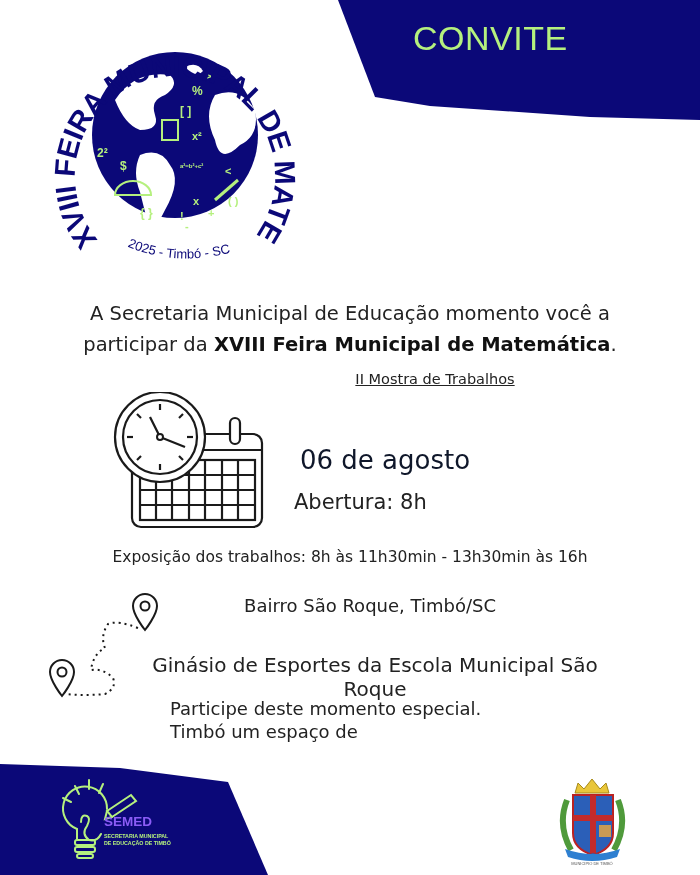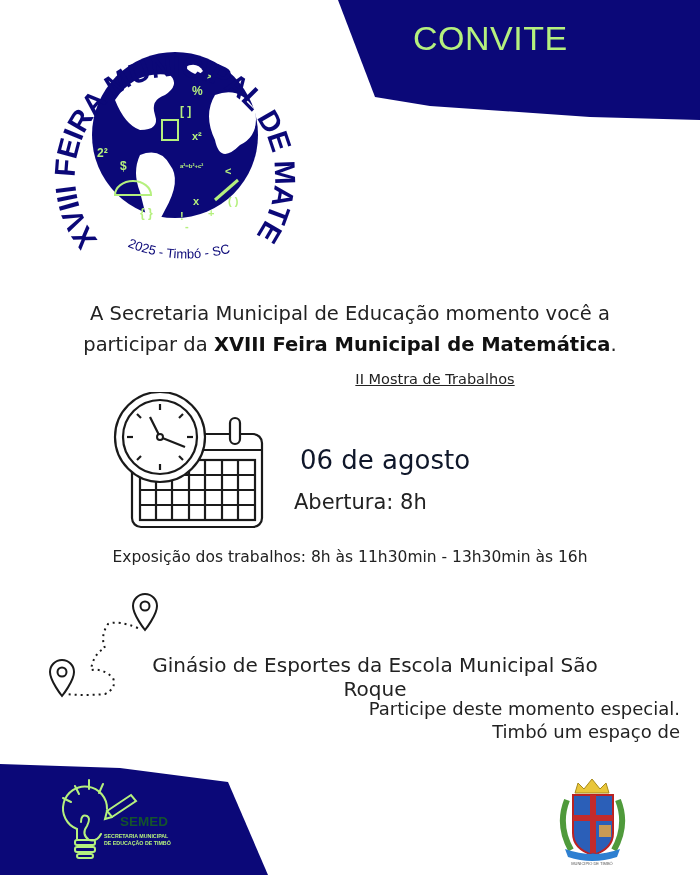--- a/index.html
+++ b/index.html
@@ -11,22 +11,22 @@
              font-size:34px; color:#b5f07e; letter-spacing:0.5px; }
   .banner-bottom { position:absolute; left:0; top:760px; width:700px; height:115px; }
   .intro { position:absolute; left:60px; width:580px; top:298px; text-align:center; font-size:19.5px; line-height:31px; color:#222; }
   .intro b { font-weight:bold; color:#111; }
   .mostra { position:absolute; left:300px; width:270px; top:369px; text-align:center; font-size:14.5px; line-height:20px; color:#222;text-decoration:underline; }
   .date { position:absolute; left:300px; top:445px; font-size:26px; color:#0f172a; }
   .abertura { position:absolute; left:288px; top:490px; font-size:21px; color:#222;margin-left:6px; }
   .expo { position:absolute; left:0; width:700px; top:548px; text-align:center; font-size:15.5px; color:#222; }
   .addr { position:absolute; left:160px; width:420px; top:594px; text-align:center; font-size:18px; line-height:24px; color:#222; }
   .ginasio { position:absolute; left:120px; width:510px; top:653px; text-align:center; font-size:20px; color:#222; }
-  .closing { position:absolute; left:170px; width:510px; top:698px; text-align:right; font-size:18px; line-height:22.5px; color:#222; }
-  .semed-title { position:absolute; left:120px; top:814px; font-family:"Liberation Sans", sans-serif; font-weight:bold; font-size:13.5px; color:#14532d; }
+  .closing { position:absolute; left:170px; width:510px; top:698px; text-align:left; font-size:18px; line-height:22.5px; color:#222; }
+  .semed-title { position:absolute; left:104px; top:814px; font-family:"Liberation Sans", sans-serif; font-weight:bold; font-size:13.5px; color:#8b5cf6; }
   .semed-sub { position:absolute; left:104px; top:833px; font-family:"Liberation Sans", sans-serif; font-weight:bold; font-size:5.3px; line-height:7px; color:#b5f07e; }
 </style>
 </head>
 <body>
 
 <svg class="banner-top" viewBox="0 0 700 120">
   <polygon points="338,0 700,0 700,120 590,117 430,106 375,97" fill="#0b0878"></polygon>
 </svg>
 <div class="convite">CONVITE</div>
 
@@ -122,20 +122,21 @@
   <g fill="none" stroke="#1a1a1a" stroke-width="2">
     <path d="M 105,4 a 12,12 0 0,1 12,12 c 0,9 -12,24 -12,24 c 0,0 -12,-15 -12,-24 a 12,12 0 0,1 12,-12 z"></path>
     <circle cx="105" cy="16" r="4.5"></circle>
     <path d="M 22,70 a 12,12 0 0,1 12,12 c 0,9 -12,24 -12,24 c 0,0 -12,-15 -12,-24 a 12,12 0 0,1 12,-12 z"></path>
     <circle cx="22" cy="82" r="4.5"></circle>
     <path d="M 98,38 q -20,-8 -30,-4 q -8,12 -3,24 q -12,6 -14,22 q 12,-2 22,8 q 4,10 -8,16 q -20,2 -40,0" stroke-dasharray="2,4" stroke-width="2"></path>
   </g>
 </svg>
 
 <div class="addr">
+  <div>Bairro São Roque, Timbó/SC</div>
 </div>
 <div class="ginasio">Ginásio de Esportes da Escola Municipal São Roque</div>
 
 <div class="closing">
   <div>Participe deste momento especial.</div>
   <div>Timbó um espaço de</div>
 </div>
 
 <svg class="banner-bottom" viewBox="0 0 700 115">
   <polygon points="0,4 120,8 228,22 268,115 0,115" fill="#0b0878"></polygon>

